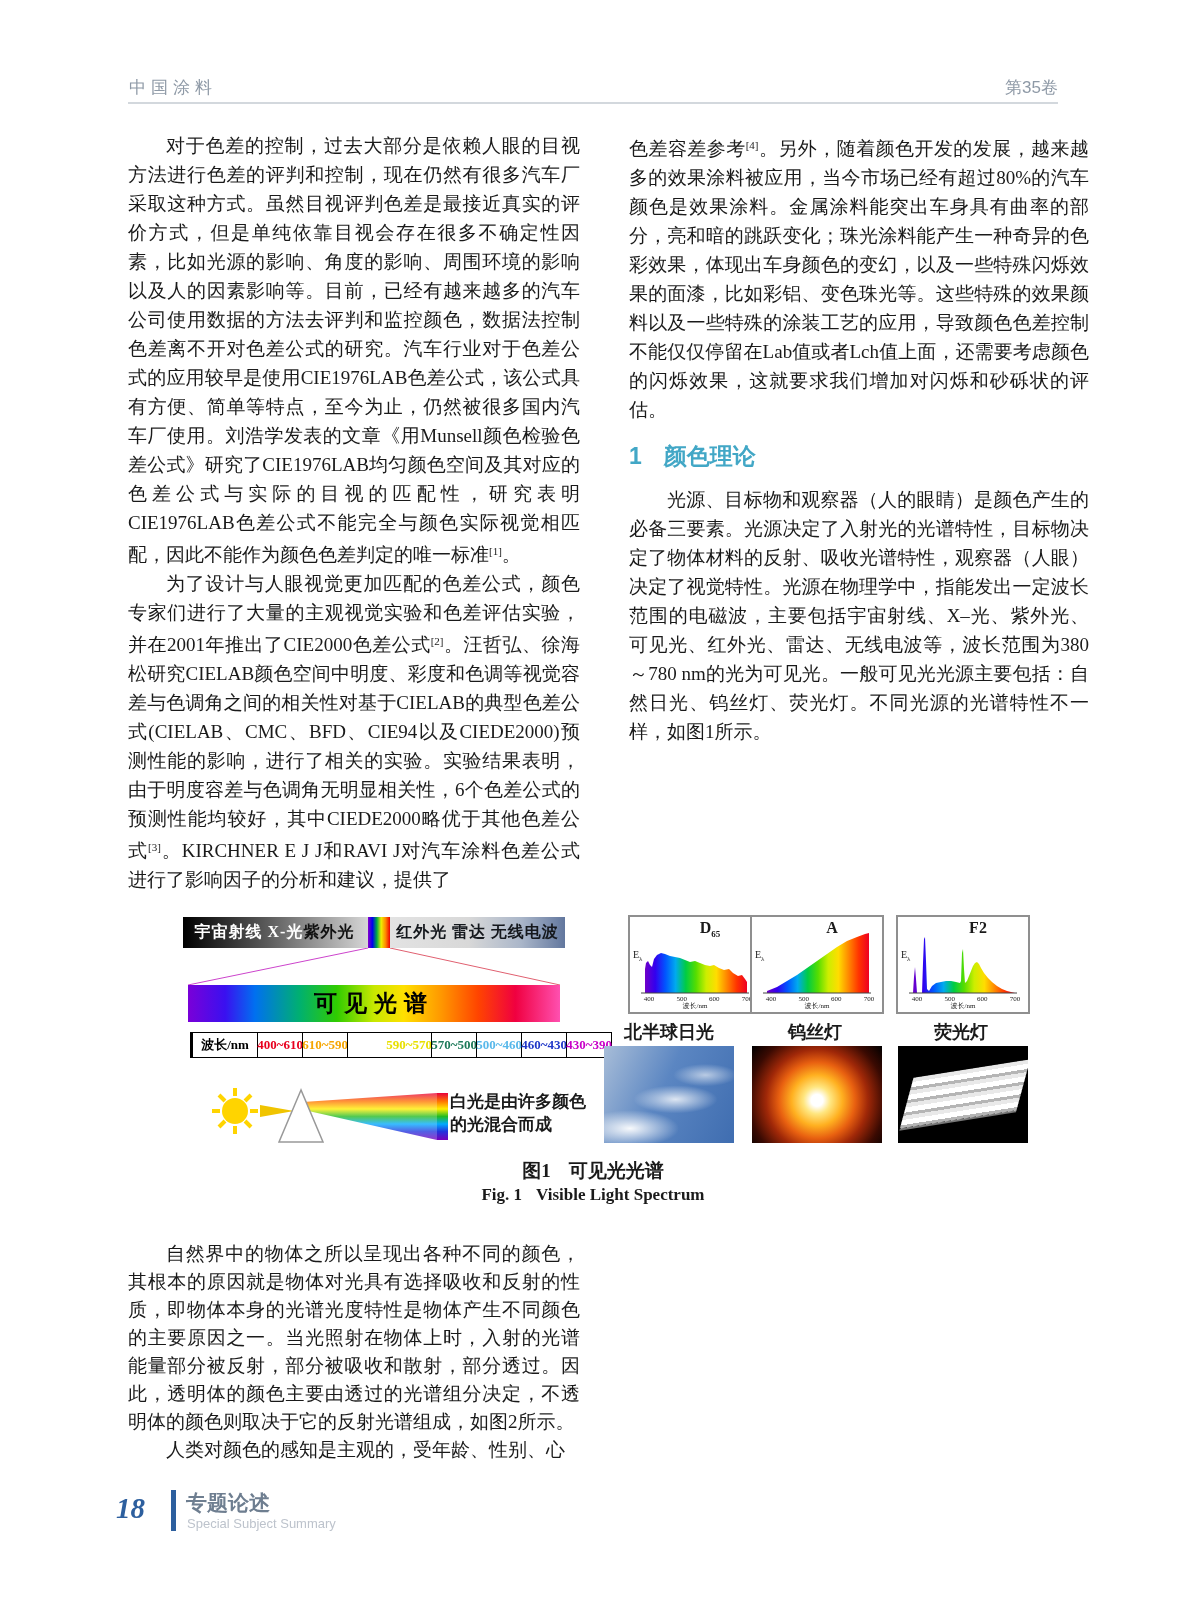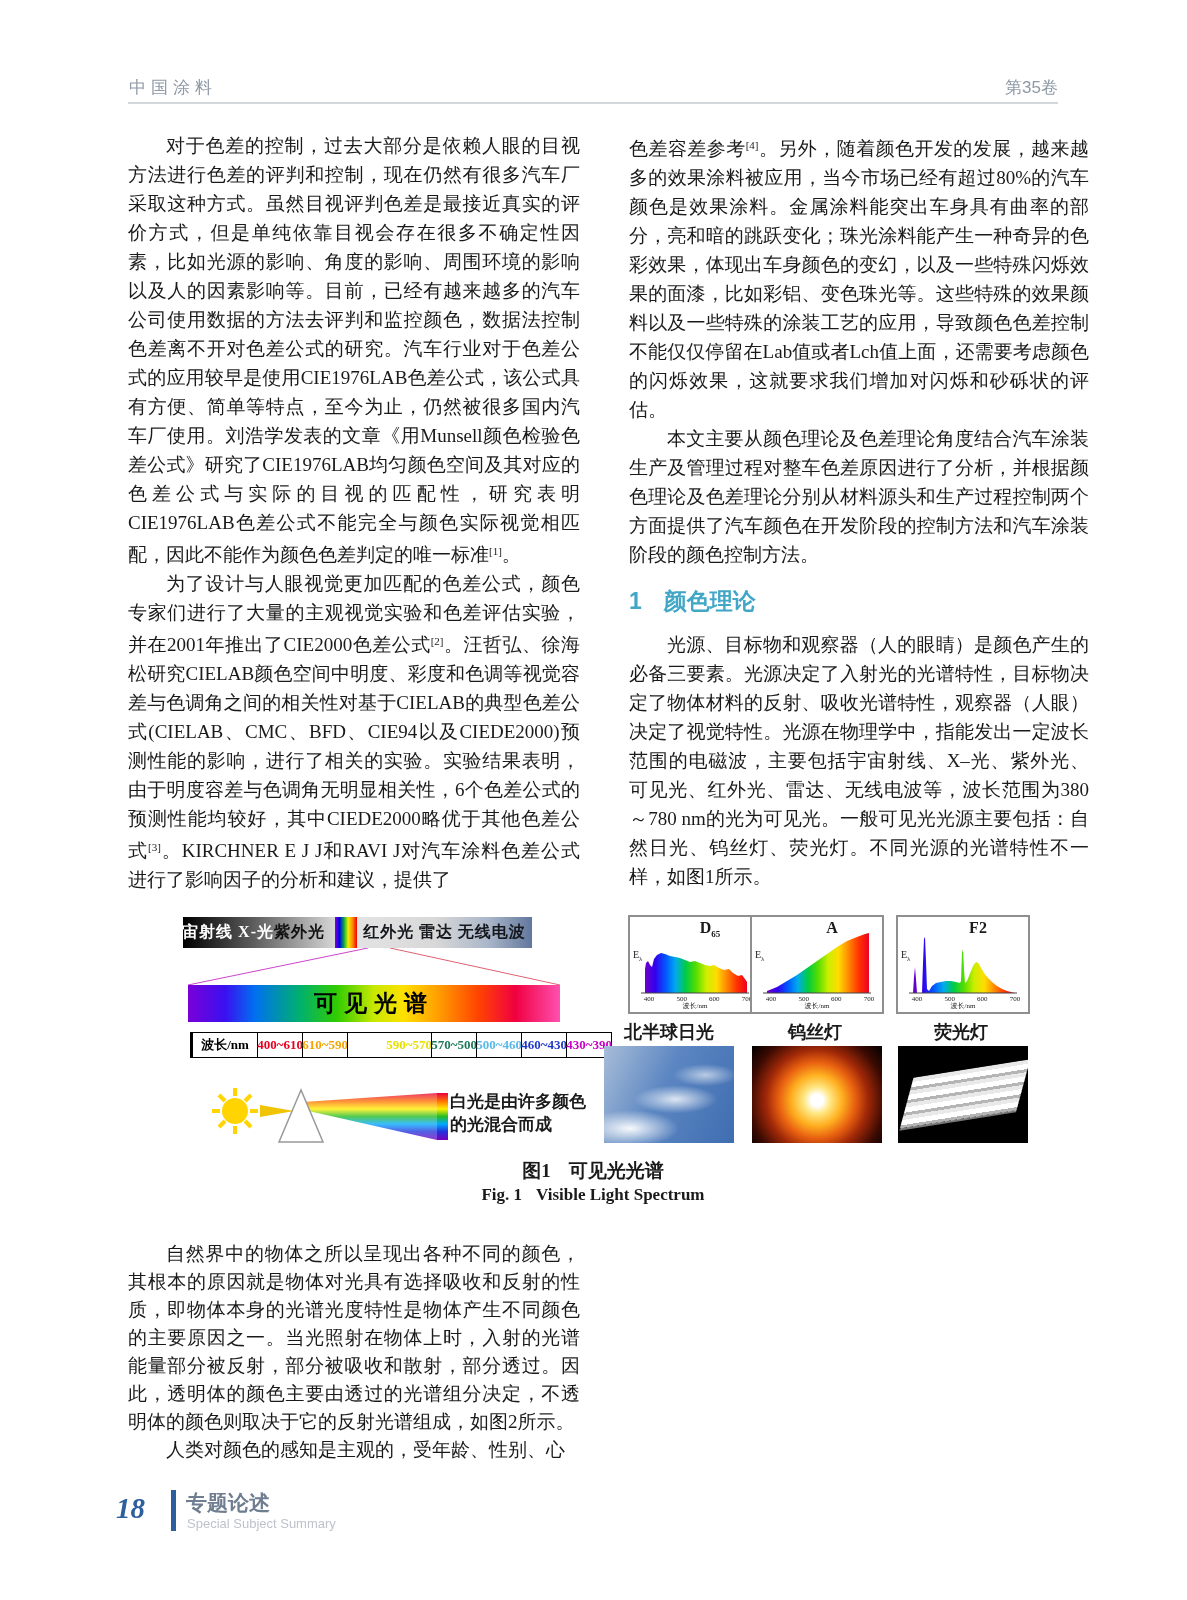--- a/index.html
+++ b/index.html
@@ -16,22 +16,22 @@
   .col sup{font-size:11px;vertical-align:6px;}
   .col-lt{left:128px;top:131px;width:452px;}
   .col-rt{left:596px;top:131px;width:460px;margin-left:33px;}
   .col-lb{left:128px;top:1240px;width:452px;line-height:28px;}
   .col-rb{left:596px;top:1240px;width:460px;line-height:28px;}
   .sec-head{margin:18px 0 14px 0;font-family:"Liberation Sans","DejaVu Sans",sans-serif;
             font-weight:bold;font-size:23px;text-align:left;text-indent:0;}
   .sec-head .num{margin-right:22px;}
   
   .emband{position:absolute;left:183px;top:917px;width:382px;height:31px;display:flex;font-family:"Liberation Serif",serif;}
-  .emband .seg1{width:152px;background:linear-gradient(90deg,#000 0%,#5a5a5a 45%,#d6d6d6 100%);
-    display:flex;align-items:center;justify-content:flex-end;padding:0 10px 0 8px;box-sizing:border-box;}
+  .emband .seg1{width:185px;background:linear-gradient(90deg,#000 0%,#5a5a5a 45%,#d6d6d6 100%);
+    display:flex;align-items:center;justify-content:center;padding:0 10px 0 8px;box-sizing:border-box;}
   .emband .seg1 .l1{color:#fff;font-weight:bold;font-size:16px;white-space:nowrap;letter-spacing:1px;}
   .emband .seg1 .l2{color:#111;font-weight:bold;font-size:16px;white-space:nowrap;letter-spacing:1px;}
   .emband .seg2{width:22px;background:linear-gradient(90deg,#8800cc,#0000ee,#00aa44,#eeee00,#ff8800,#ee0000);}
   .emband .seg3{width:175px;background:linear-gradient(90deg,#e3e3e3 0%,#d8d8d8 45%,#aab6c9 75%,#62779e 100%);
     display:flex;align-items:center;justify-content:space-around;padding:0 4px;box-sizing:border-box;}
   .emband .seg3 span{color:#15181d;font-weight:bold;font-size:16px;white-space:nowrap;letter-spacing:1px;}
   .trap{position:absolute;left:183px;top:948px;}
   .visbar{position:absolute;left:188px;top:985px;width:372px;height:37px;
     background:linear-gradient(90deg,#7a00d8 0%,#3a10f0 10%,#0070f0 18%,#00b070 30%,#30cc00 40%,#c8e800 50%,#ffe000 58%,#ff9800 68%,#ff4400 78%,#f00040 88%,#ff50b0 100%);
     display:flex;align-items:center;justify-content:center;}
@@ -113,21 +113,20 @@
   <div class="hdr-volume">第35卷</div>
   <div class="hdr-rule"></div>
 
   <div class="col col-lt">
     <p class="ind"><span>对于色差的控制，过去大部分是依赖人眼的目视方法进行色差的评判和控制，现在仍然有很多汽车厂采取这种方式。虽然目视评判色差是最接近真实的评价方式，但是单纯依靠目视会存在很多不确定性因素，比如光源的影响、角度的影响、周围环境的影响以及人的因素影响等。目前，已经有越来越多的汽车公司使用数据的方法去评判和监控颜色，数据法控制色差离不开对色差公式的研究。汽车行业对于色差公式的应用较早是使用CIE1976LAB色差公式，该公式具有方便、简单等特点，至今为止，仍然被很多国内汽车厂使用。刘浩学发表的文章《用Munsell颜色检验色差公式》研究了CIE1976LAB均匀颜色空间及其对应的色差公式与实际的目视的匹配性，研究表明CIE1976LAB色差公式不能完全与颜色实际视觉相匹配，因此不能作为颜色色差判定的唯一标准</span><sup>[1]</sup><span>。</span></p>
     <p class="ind"><span>为了设计与人眼视觉更加匹配的色差公式，颜色专家们进行了大量的主观视觉实验和色差评估实验，并在2001年推出了CIE2000色差公式</span><sup>[2]</sup><span>。汪哲弘、徐海松研究CIELAB颜色空间中明度、彩度和色调等视觉容差与色调角之间的相关性对基于CIELAB的典型色差公式(CIELAB、CMC、BFD、CIE94以及CIEDE2000)预测性能的影响，进行了相关的实验。实验结果表明，由于明度容差与色调角无明显相关性，6个色差公式的预测性能均较好，其中CIEDE2000略优于其他色差公式</span><sup>[3]</sup><span>。KIRCHNER E J J和RAVI J对汽车涂料色差公式进行了影响因子的分析和建议，提供了</span></p>
   </div>
 
   <div class="col col-rt">
     <p><span>色差容差参考</span><sup>[4]</sup><span>。另外，随着颜色开发的发展，越来越多的效果涂料被应用，当今市场已经有超过80%的汽车颜色是效果涂料。金属涂料能突出车身具有曲率的部分，亮和暗的跳跃变化；珠光涂料能产生一种奇异的色彩效果，体现出车身颜色的变幻，以及一些特殊闪烁效果的面漆，比如彩铝、变色珠光等。这些特殊的效果颜料以及一些特殊的涂装工艺的应用，导致颜色色差控制不能仅仅停留在Lab值或者Lch值上面，还需要考虑颜色的闪烁效果，这就要求我们增加对闪烁和砂砾状的评估。</span></p>
-    <p class="ind"><span>本文主要从颜色理论及色差理论角度结合汽车涂装生产及管理过程对整车色差原因进行了分析，并根据颜色理论及色差理论分别从材料源头和生产过程控制两个方面提供了汽车颜色在开发阶段的控制方法和汽车涂装阶段的颜色控制方法。</span></p>
     <h2 class="sec-head" style="color: rgb(66, 167, 198);">
       <span class="num">1</span><span>颜色理论</span>
     </h2>
     <p class="ind"><span>光源、目标物和观察器（人的眼睛）是颜色产生的必备三要素。光源决定了入射光的光谱特性，目标物决定了物体材料的反射、吸收光谱特性，观察器（人眼）决定了视觉特性。光源在物理学中，指能发出一定波长范围的电磁波，主要包括宇宙射线、X–光、紫外光、可见光、红外光、雷达、无线电波等，波长范围为380～780 nm的光为可见光。一般可见光光源主要包括：自然日光、钨丝灯、荧光灯。不同光源的光谱特性不一样，如图1所示。</span></p>
   </div>
 
   <div class="emband">
     <div class="seg1">
       <span class="l1">宇宙射线 X-光</span>
       <span class="l2">紫外光</span>

